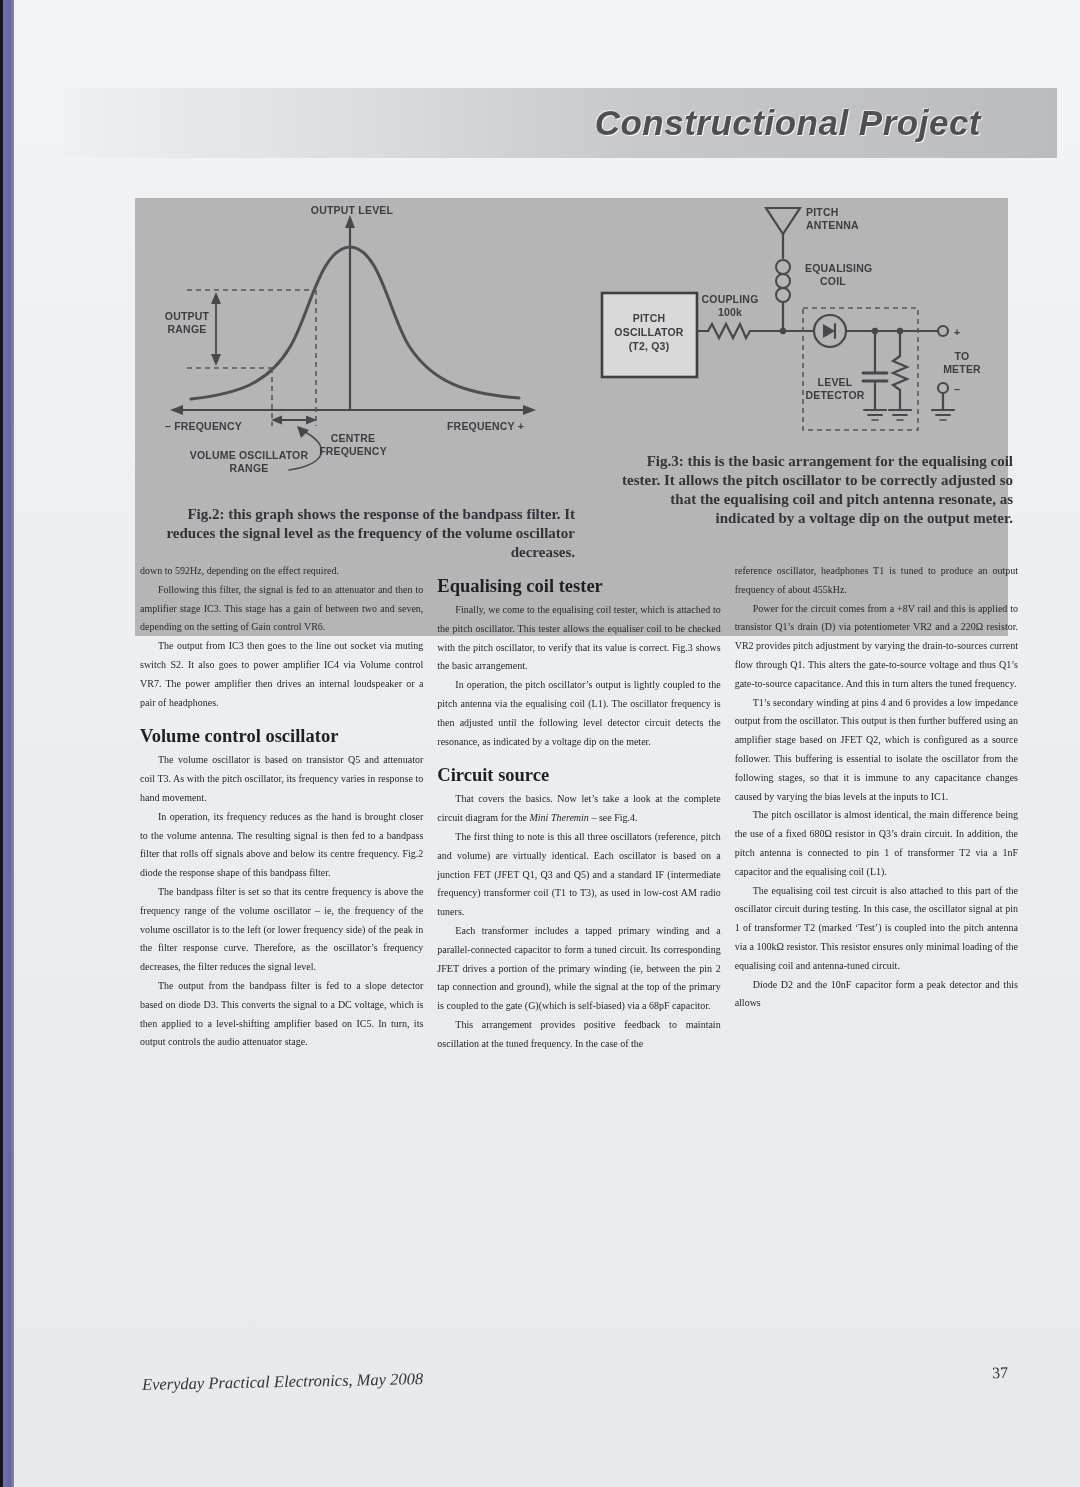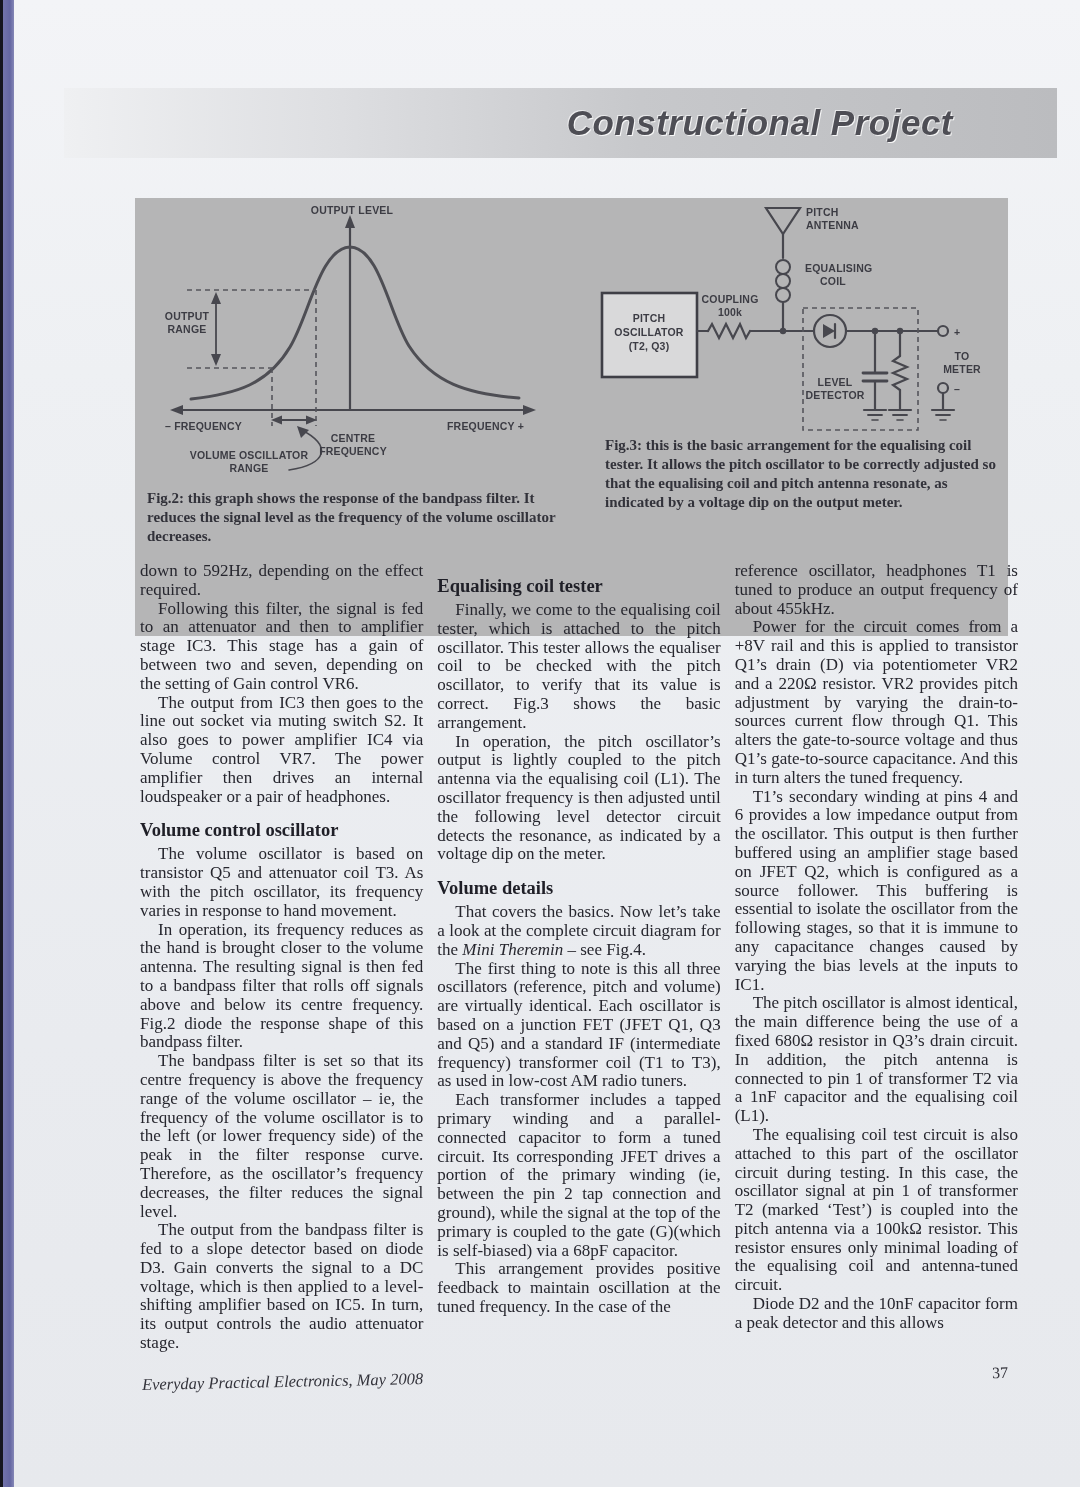--- a/index.html
+++ b/index.html
@@ -14,52 +14,52 @@
     background:linear-gradient(90deg,#15151f 0,#15151f 3px,#7273ab 3px,#6466a2 10px,#8587b6 14px);
   }
   
   .banner{
     position:absolute;left:64px;top:88px;width:993px;height:70px;
     background:linear-gradient(90deg,#eff0f2 0%,#dddee1 28%,#c7c8cb 58%,#bbbcbf 100%);
     display:flex;align-items:center;justify-content:flex-end;
   }
   .banner-text{
     font-family:"Liberation Sans", sans-serif;font-style:italic;font-weight:bold;
-    font-size:35px;color:#4e4e55;letter-spacing:.5px;padding-right:104px;
+    font-size:35px;color:#4e4e55;letter-spacing:.5px;padding-right:76px;
     text-shadow:1px 1px 0 rgba(255,255,255,.85), -1px -1px 0 rgba(255,255,255,.6);
   }
   
   .figure-panel{
     position:absolute;left:135px;top:198px;width:873px;height:438px;
     background:#b5b5b6;
   }
   .fig-svg{position:absolute;}
   .caption{
     position:absolute;font-family:"Liberation Serif", serif;font-weight:bold;
-    font-size:15px;line-height:19px;color:#32323a;margin:0;
+    font-size:15px;line-height:19px;color:#32323a;margin:16px;text-align:right;
   }
   .cap2{left:12px;top:291px;width:412px;}
   .cap3{left:470px;top:238px;width:392px;}
   .dlabel{
     font-family:"Liberation Sans", sans-serif;font-weight:bold;font-size:10.5px;
     fill:#3c3c44;letter-spacing:.2px;
   }
   .wire{stroke:#47474e;stroke-width:2.2;fill:none;stroke-linecap:round;}
   .wire-thick{stroke:#4e4e54;stroke-width:3;fill:none;stroke-linecap:round;}
   .dash{stroke:#55555c;stroke-width:1.6;fill:none;stroke-dasharray:5 4;}
   .arrhead{fill:#47474e;stroke:none;}
   .dot{fill:#47474e;stroke:none;}
   
   .columns{
     position:absolute;left:140px;top:562px;width:878px;
     display:flex;gap:14px;
   }
   .col{flex:1;min-width:0;}
   .col p{
-    margin:0;font-size:17px;line-height:18.8px;color:#26262e;
+    margin:0;font-size:10px;line-height:18.8px;color:#26262e;
     text-align:justify;text-indent:18px;font-family:Liberation Serif, serif;
   }
   .col p.noindent{text-indent:0;}
   .col h3{
     margin:13px 0 4px 0;font-size:18.5px;line-height:22px;color:#1f1f27;
     font-weight:bold;font-family:"Liberation Serif", serif;
   }
   .col .em{font-style:italic;}
   
   .footer-journal{
@@ -216,28 +216,28 @@
   <div class="columns">
 
     <div class="col">
       <p class="noindent">down to 592Hz, depending on the effect required.</p>
       <p>Following this filter, the signal is fed to an attenuator and then to amplifier stage IC3. This stage has a gain of between two and seven, depending on the setting of Gain control VR6.</p>
       <p>The output from IC3 then goes to the line out socket via muting switch S2. It also goes to power amplifier IC4 via Volume control VR7. The power amplifier then drives an internal loudspeaker or a pair of headphones.</p>
       <h3>Volume control oscillator</h3>
       <p>The volume oscillator is based on transistor Q5 and attenuator coil T3. As with the pitch oscillator, its frequency varies in response to hand movement.</p>
       <p>In operation, its frequency reduces as the hand is brought closer to the volume antenna. The resulting signal is then fed to a bandpass filter that rolls off signals above and below its centre frequency. Fig.2 diode the response shape of this bandpass filter.</p>
       <p>The bandpass filter is set so that its centre frequency is above the frequency range of the volume oscillator – ie, the frequency of the volume oscillator is to the left (or lower frequency side) of the peak in the filter response curve. Therefore, as the oscillator’s frequency decreases, the filter reduces the signal level.</p>
-      <p>The output from the bandpass filter is fed to a slope detector based on diode D3. Gain converts the signal to a DC voltage, which is then applied to a level-shifting amplifier based on IC5. In turn, its output controls the audio attenuator stage.</p>
+      <p>The output from the bandpass filter is fed to a slope detector based on diode D3. This converts the signal to a DC voltage, which is then applied to a level-shifting amplifier based on IC5. In turn, its output controls the audio attenuator stage.</p>
     </div>
 
     <div class="col">
       <h3>Equalising coil tester</h3>
       <p>Finally, we come to the equalising coil tester, which is attached to the pitch oscillator. This tester allows the equaliser coil to be checked with the pitch oscillator, to verify that its value is correct. Fig.3 shows the basic arrangement.</p>
       <p>In operation, the pitch oscillator’s output is lightly coupled to the pitch antenna via the equalising coil (L1). The oscillator frequency is then adjusted until the following level detector circuit detects the resonance, as indicated by a voltage dip on the meter.</p>
-      <h3>Volume details</h3>
+      <h3>Circuit source</h3>
       <p>
         <span>That covers the basics. Now let’s take a look at the complete circuit diagram for the </span><span class="em">Mini Theremin</span><span> – see Fig.4.</span>
       </p>
       <p>The first thing to note is this all three oscillators (reference, pitch and volume) are virtually identical. Each oscillator is based on a junction FET (JFET Q1, Q3 and Q5) and a standard IF (intermediate frequency) transformer coil (T1 to T3), as used in low-cost AM radio tuners.</p>
       <p>Each transformer includes a tapped primary winding and a parallel-connected capacitor to form a tuned circuit. Its corresponding JFET drives a portion of the primary winding (ie, between the pin 2 tap connection and ground), while the signal at the top of the primary is coupled to the gate (G)(which is self-biased) via a 68pF capacitor.</p>
       <p>This arrangement provides positive feedback to maintain oscillation at the tuned frequency. In the case of the</p>
     </div>
 
     <div class="col">
       <p class="noindent">reference oscillator, headphones T1 is tuned to produce an output frequency of about 455kHz.</p>

